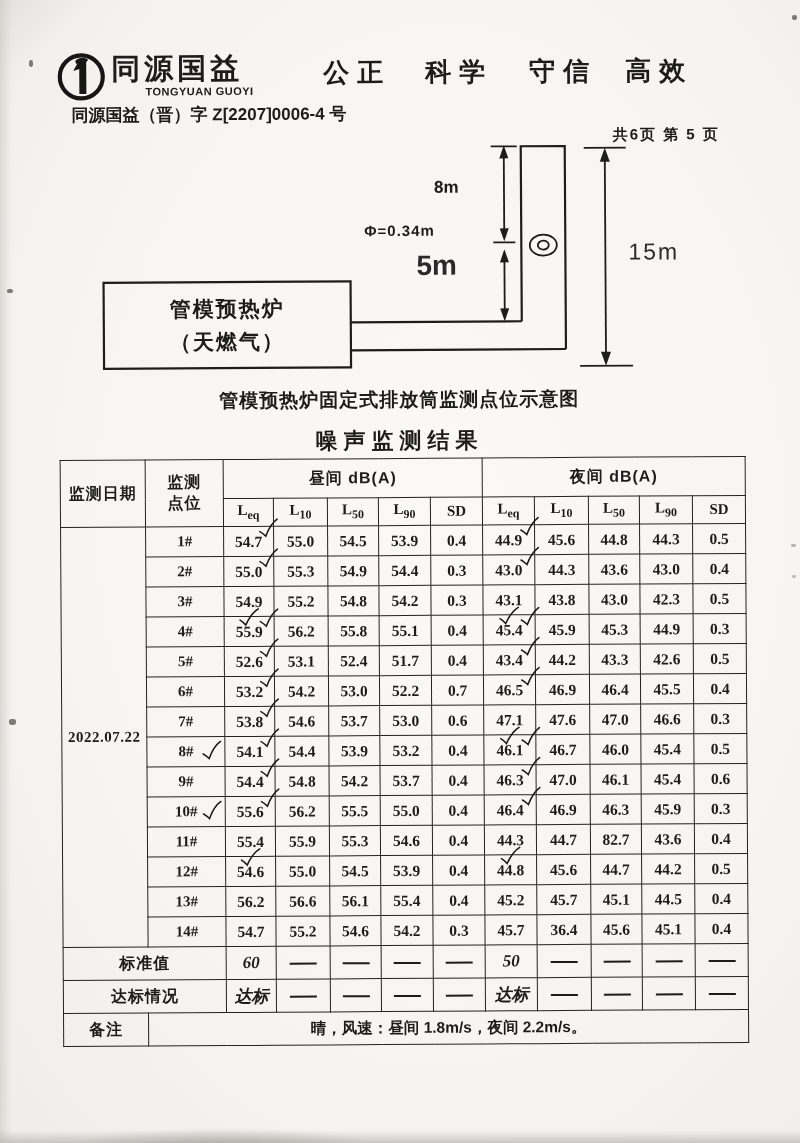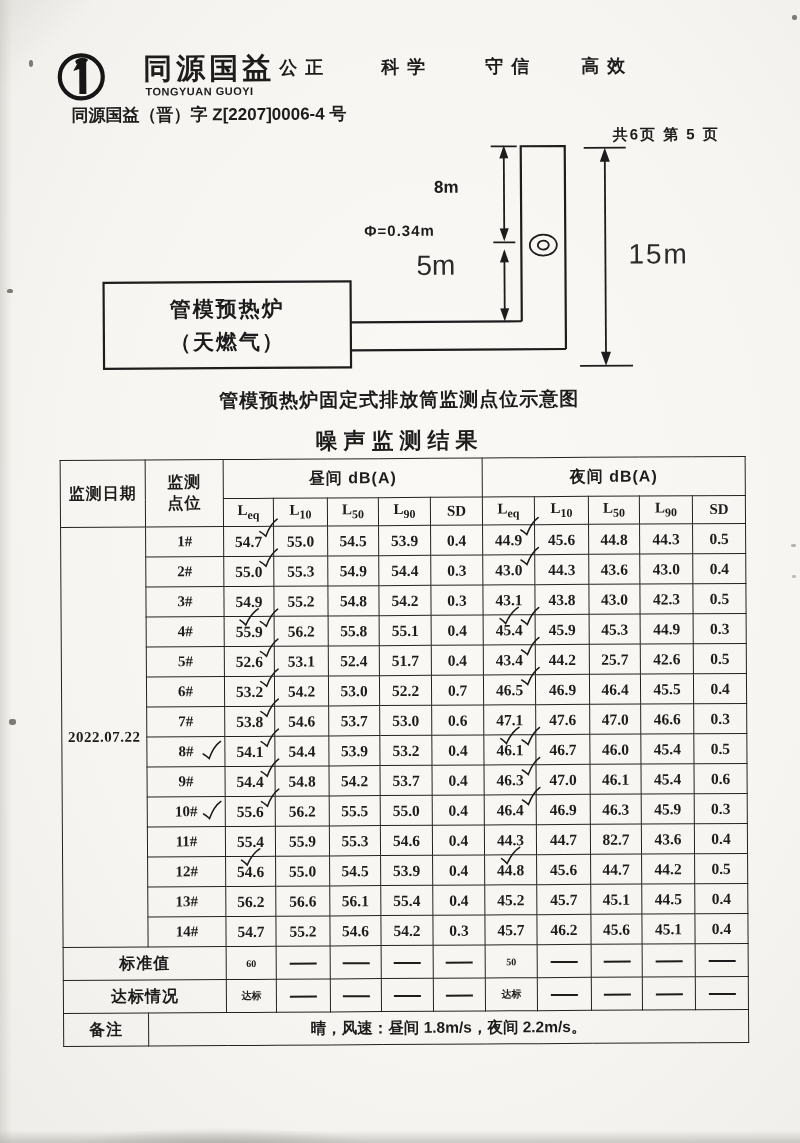--- a/index.html
+++ b/index.html
@@ -17,38 +17,38 @@
   .corner-tl{left:-30px;top:-34px;width:150px;height:120px;
      background:linear-gradient(135deg,#c5c2bd 0%,rgba(230,228,224,.0) 60%);opacity:.5;}
   .edge-bottom{left:0;bottom:0;width:800px;height:14px;
      background:linear-gradient(0deg,#b3b1ac 0%,rgba(179,177,172,0) 90%);opacity:.65;}
   .blotch-bl{left:60px;bottom:-6px;width:320px;height:22px;
      background:radial-gradient(ellipse at 50% 100%, #9a989399 0%, rgba(154,152,147,0) 70%);}
   .speck{background:#55514c;border-radius:40%;opacity:.75;}
 
   
   .brand-cn{left:114px;top:48px;font-size:29px;font-weight:800;letter-spacing:4px;
-     font-family:"Liberation Sans",sans-serif;margin-left:32px;}
+     font-family:"Liberation Sans",sans-serif;}
   .brand-en{left:148px;top:84px;font-size:11px;font-weight:700;letter-spacing:.5px;
      font-family:"Liberation Sans",sans-serif;}
-  .slogan{top:55px;font-size:18px;font-weight:800;letter-spacing:8px;
-     font-family:"Liberation Sans",sans-serif;}
+  .slogan{top:55px;font-size:26px;font-weight:800;letter-spacing:8px;
+     font-family:"Liberation Sans",sans-serif;margin-left:44px;}
   .doc-no{left:74px;top:102px;font-size:17px;font-weight:700;
      font-family:"Liberation Sans",sans-serif;}
   .page-info{left:615px;top:104px;font-size:15px;font-weight:600;
      font-family:"Liberation Sans",sans-serif;letter-spacing:2px;margin-top:23px;}
 
   
   .dg-label{font-family:"Liberation Sans",sans-serif;}
   .furnace-text{left:105px;top:292px;width:247px;text-align:center;
      font-size:21px;font-weight:800;line-height:1.55;letter-spacing:2px;}
   .lbl-8m{left:436px;top:178px;font-size:17px;font-weight:800;}
   .lbl-phi{left:366px;top:222px;font-size:15px;font-weight:600;letter-spacing:1px;}
-  .lbl-5m{left:418px;top:250px;font-size:28px;font-weight:400;color:#2a2a2a;}
-  .lbl-15m{left:630px;top:240px;font-size:28px;font-weight:500;color:#2a2a2a;letter-spacing:2px;}
+  .lbl-5m{left:418px;top:250px;font-size:28px;font-weight:700;color:#2a2a2a;}
+  .lbl-15m{left:630px;top:240px;font-size:23px;font-weight:500;color:#2a2a2a;letter-spacing:2px;}
   .caption{left:100px;top:387px;width:600px;text-align:center;font-size:19px;font-weight:800;
      font-family:"Liberation Sans",sans-serif;letter-spacing:1px;}
   .tbl-title{left:100px;top:426px;width:600px;text-align:center;font-size:22px;font-weight:800;
      font-family:"Liberation Sans",sans-serif;letter-spacing:6px;}
 
   
   table.noise{position:absolute;left:60px;top:458px;width:685px;border-collapse:collapse;
      table-layout:fixed;}
   table.noise td,table.noise th{border:1.6px solid #232323;text-align:center;vertical-align:middle;
      padding:0;position:relative;font-weight:700;}
@@ -56,21 +56,21 @@
   th.lblcell{font-size:16px;font-family:"Liberation Sans",sans-serif;letter-spacing:1px;font-weight:800;}
   th.sub{height:27px;font-size:15px;font-weight:700;}
   th.sub sub{font-size:12px;}
   td.num{height:29px;font-size:15.5px;font-weight:600;}
   td.pt{font-size:15px;font-weight:600;}
   td.datecell{font-size:15px;font-weight:600;letter-spacing:.5px;}
   td.dash span{display:inline-block;width:27px;border-top:2px solid #1c1c1c;vertical-align:middle;}
   tr.footrow td, tr.footrow th{height:32px;}
   td.remark-text{text-align:left;padding-left:12px;font-size:15.5px;font-weight:700;
      font-family:"Liberation Sans",sans-serif;}
-  td.stdval{font-size:10px;font-weight:700;text-align:left;padding-left:10px;}
+  td.stdval{font-size:17px;font-weight:700;text-align:left;padding-left:10px;font-style:italic;}
 
   
   .chk{position:absolute;pointer-events:none;}
   .chk svg{display:block;}
   .chk.tr{right:-6px;top:-9px;}
   .chk.br{left:50%;bottom:-13px;transform:translateX(-55%) rotate(4deg);}
   .chk.pt-after{right:2px;top:3px;}
 </style>
 </head>
 <body>
@@ -282,21 +282,21 @@
             <td class="num">53.1</td>
             <td class="num">52.4</td>
             <td class="num">51.7</td>
             <td class="num">0.4</td>
             <td class="num">43.4<span class="chk tr">
                 <svg width="22" height="22" viewBox="0 0 24 24">
                   <path d="M3 15 C6 16.5 8 18.5 9.5 20 C12.5 12 17 5 22 1.5" fill="none" stroke="#1a1a1a" stroke-width="1.7" stroke-linecap="round"></path>
                 </svg>
               </span></td>
             <td class="num">44.2</td>
-            <td class="num">25.7</td>
+            <td class="num">43.3</td>
             <td class="num">42.6</td>
             <td class="num">0.5</td>
           </tr>
           <tr>
             <td class="pt">6#</td>
             <td class="num">53.2<span class="chk tr">
                 <svg width="22" height="22" viewBox="0 0 24 24">
                   <path d="M3 15 C6 16.5 8 18.5 9.5 20 C12.5 12 17 5 22 1.5" fill="none" stroke="#1a1a1a" stroke-width="1.7" stroke-linecap="round"></path>
                 </svg>
               </span></td>
@@ -454,21 +454,21 @@
             <td class="num">0.4</td>
           </tr>
           <tr>
             <td class="pt">14#</td>
             <td class="num">54.7</td>
             <td class="num">55.2</td>
             <td class="num">54.6</td>
             <td class="num">54.2</td>
             <td class="num">0.3</td>
             <td class="num">45.7</td>
-            <td class="num">46.2</td>
+            <td class="num">36.4</td>
             <td class="num">45.6</td>
             <td class="num">45.1</td>
             <td class="num">0.4</td>
           </tr>
           <tr class="footrow">
             <th class="lblcell" colspan="2">标准值</th>
             <td class="stdval">60</td>
             <td class="dash num"><span></span></td>
             <td class="dash num"><span></span></td>
             <td class="dash num"><span></span></td>

